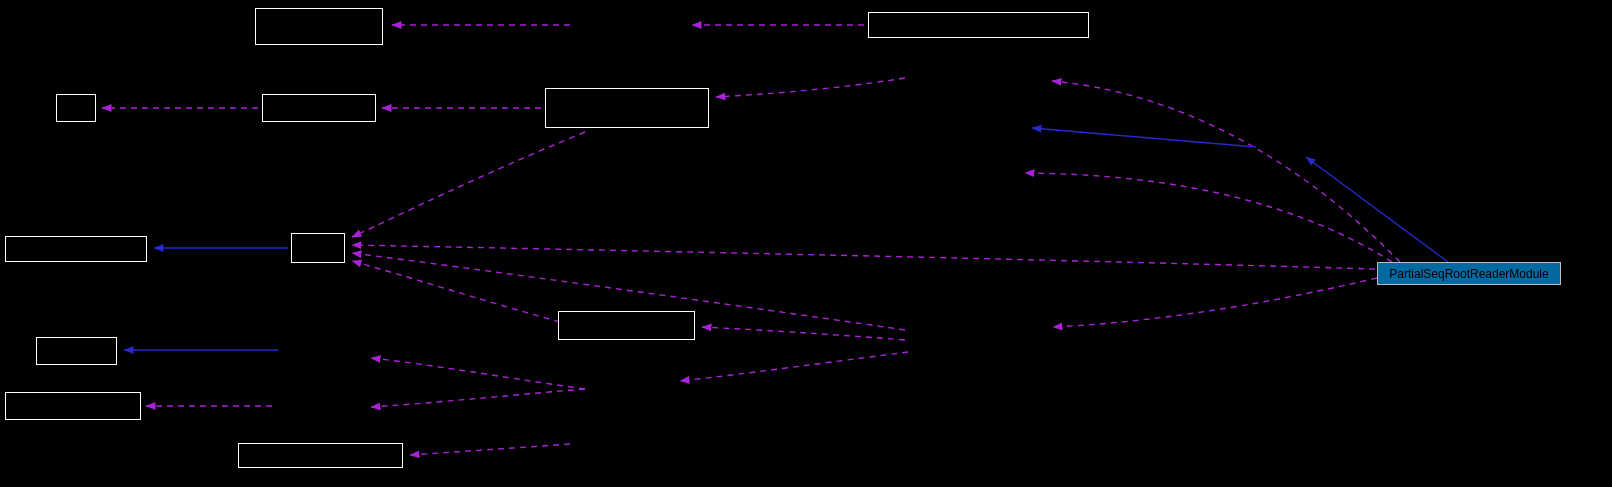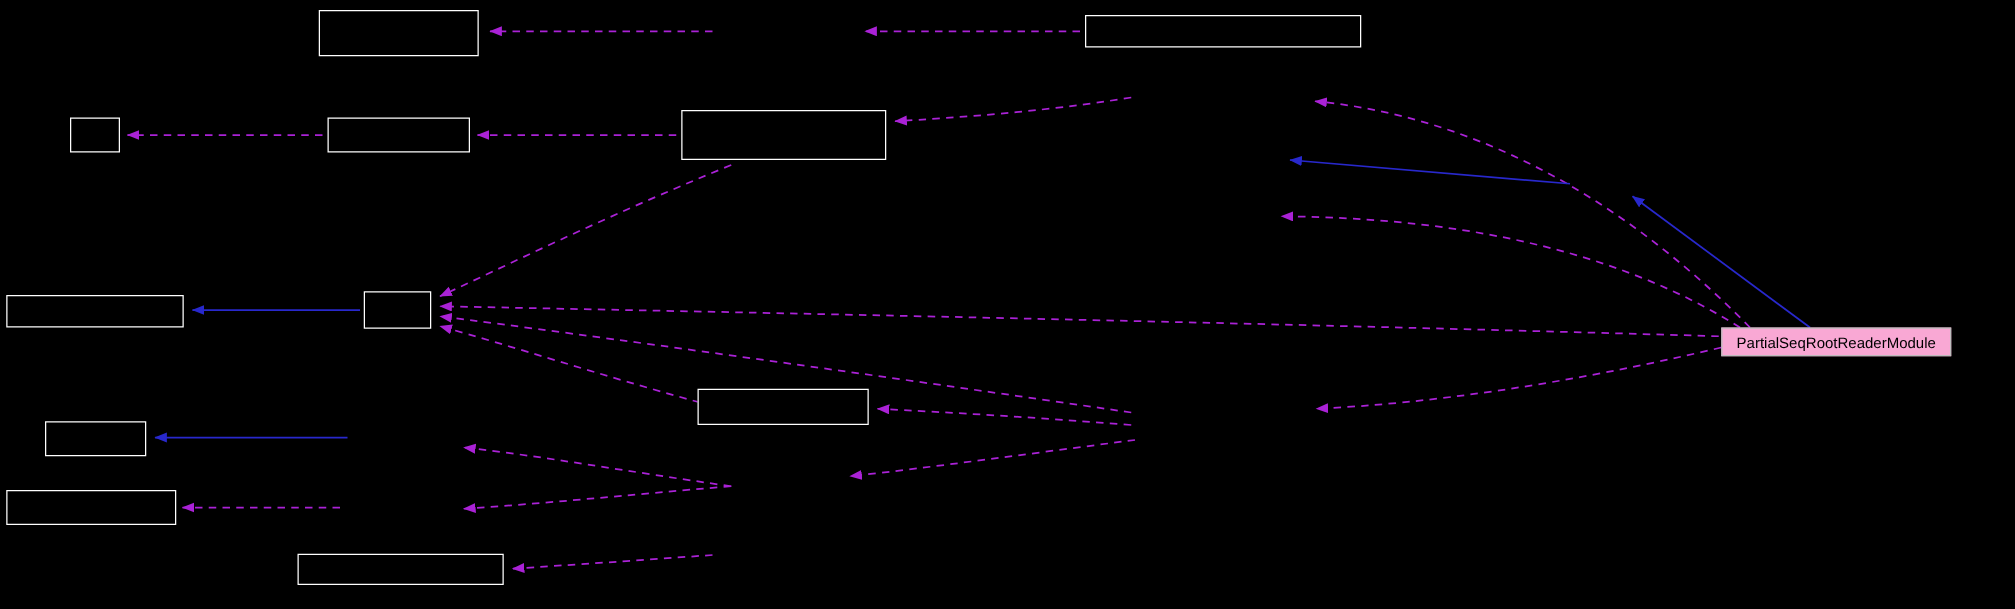--- a/index.html
+++ b/index.html
@@ -86,16 +86,16 @@
     <div class="node" style="left: 868px; top: 12px; width: 221px; height: 26px; border-color: rgb(255, 255, 255); background: rgb(0, 0, 0);"></div>
     <div class="node" style="left: 56px; top: 94px; width: 40px; height: 28px; border-color: rgb(255, 255, 255); background: rgb(0, 0, 0);"></div>
     <div class="node" style="left: 262px; top: 94px; width: 114px; height: 28px; border-color: rgb(255, 255, 255); background: rgb(0, 0, 0);"></div>
     <div class="node" style="left: 545px; top: 88px; width: 164px; height: 40px; border-color: rgb(255, 255, 255); background: rgb(0, 0, 0);"></div>
     <div class="node" style="left: 5px; top: 236px; width: 142px; height: 26px; border-color: rgb(255, 255, 255); background: rgb(0, 0, 0);"></div>
     <div class="node" style="left: 291px; top: 233px; width: 54px; height: 30px; border-color: rgb(255, 255, 255); background: rgb(0, 0, 0);"></div>
     <div class="node" style="left: 36px; top: 337px; width: 81px; height: 28px; border-color: rgb(255, 255, 255); background: rgb(0, 0, 0);"></div>
     <div class="node" style="left: 5px; top: 392px; width: 136px; height: 28px; border-color: rgb(255, 255, 255); background: rgb(0, 0, 0);"></div>
     <div class="node" style="left: 558px; top: 311px; width: 137px; height: 29px; border-color: rgb(255, 255, 255); background: rgb(0, 0, 0);"></div>
     <div class="node" style="left: 238px; top: 443px; width: 165px; height: 25px; border-color: rgb(255, 255, 255); background: rgb(0, 0, 0);"></div>
-    <div class="node highlighted" style="left: 1377px; top: 262px; width: 184px; height: 23px; background: #f9a8d4; color: rgb(0, 0, 0);">
+    <div class="node highlighted" style="left: 1377px; top: 262px; width: 184px; height: 23px; background: #0369a1; color: rgb(0, 0, 0);">
       <span>PartialSeqRootReaderModule</span>
     </div>
   </div>
 
 </body></html>

